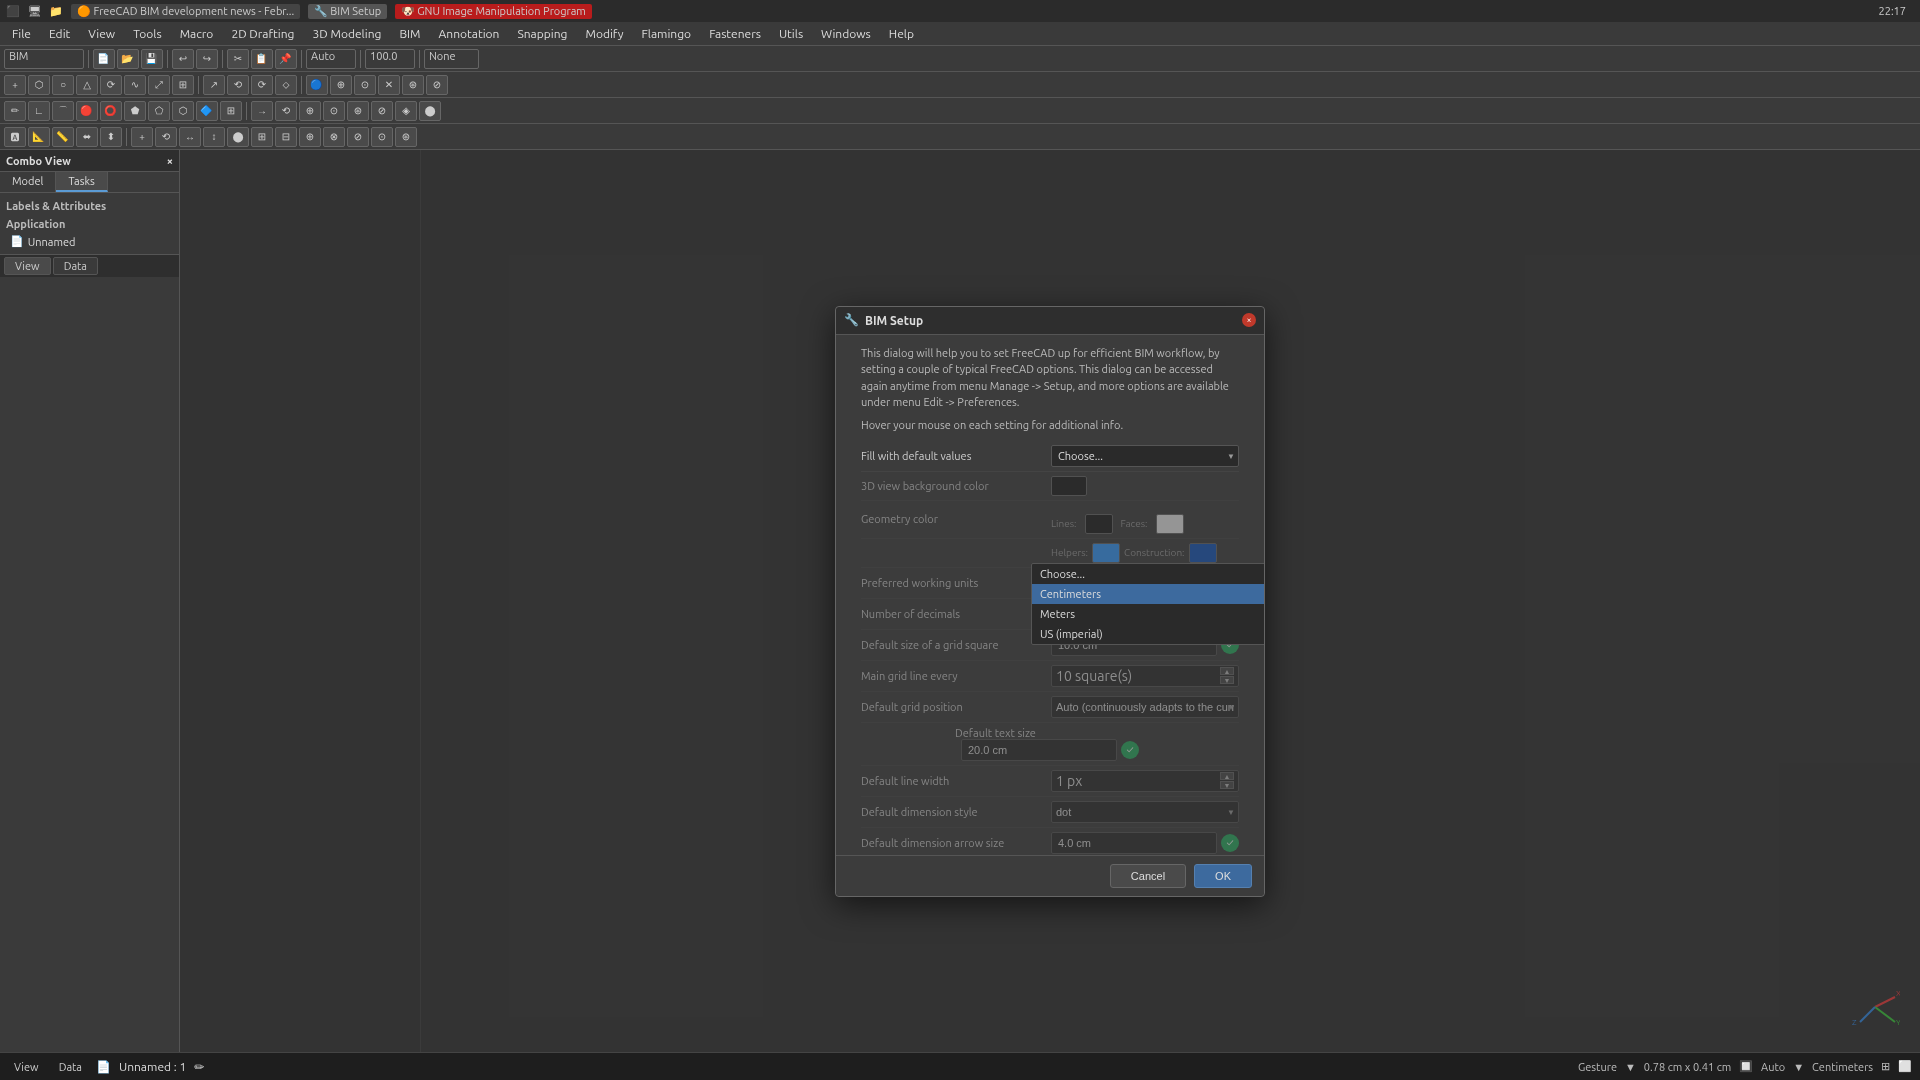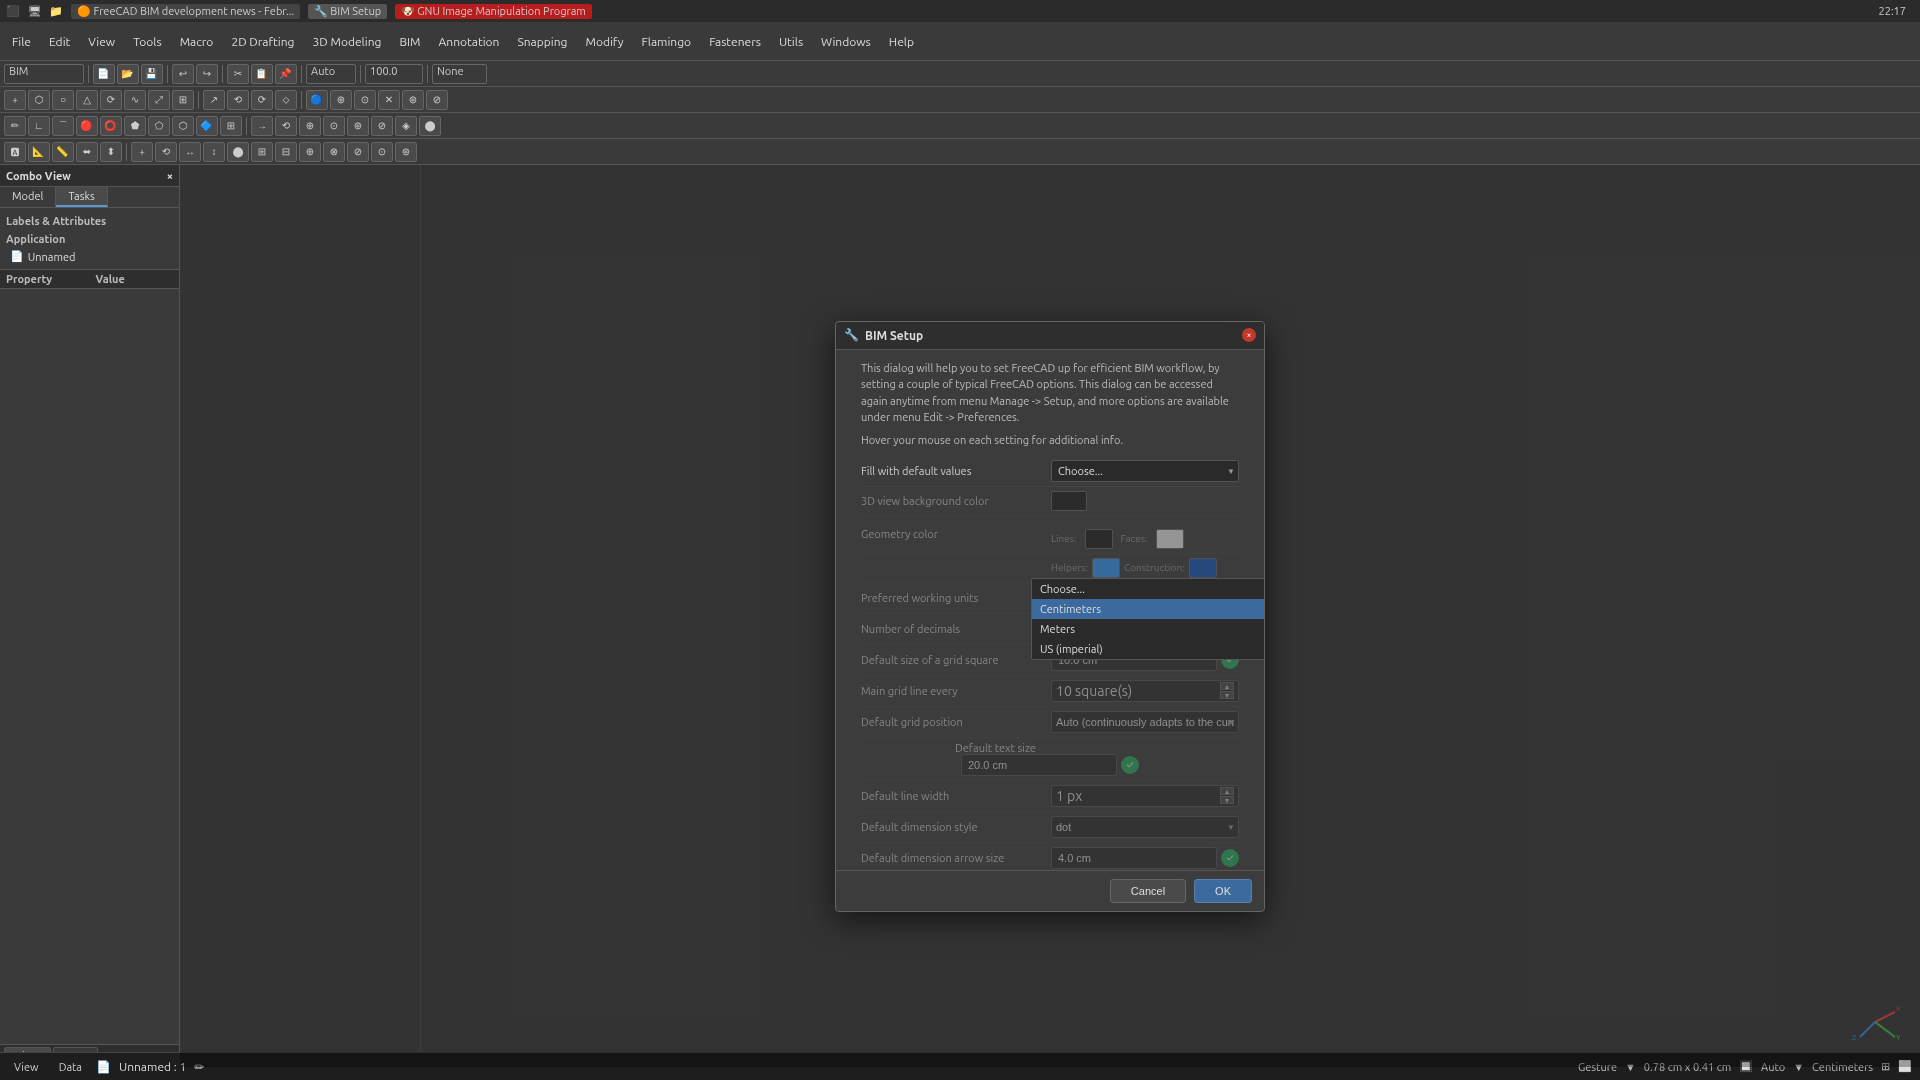--- a/index.html
+++ b/index.html
@@ -22,21 +22,21 @@
       align-items: center;
       padding: 0 6px;
       gap: 8px;
       font-size: 11px;
       color: #ccc;
     }
     .system-bar .time { margin-left: auto; margin-right: 8px; }
 
     
     .menu-bar {
-      height: 39px;
+      height: 24px;
       background: #3a3a3a;
       display: flex;
       align-items: center;
       padding: 0 4px;
       gap: 2px;
       font-size: 12px;
       border-bottom: 1px solid #555;
     }
     .menu-bar span {
       padding: 2px 8px;
@@ -503,21 +503,21 @@
   <div class="toolbar-separator"></div>
   <div class="toolbar-btn">↩</div>
   <div class="toolbar-btn">↪</div>
   <div class="toolbar-separator"></div>
   <div class="toolbar-btn">✂</div>
   <div class="toolbar-btn">📋</div>
   <div class="toolbar-btn">📌</div>
   <div class="toolbar-separator"></div>
   <div class="toolbar-dropdown" style="width:50px;">Auto</div>
   <div class="toolbar-separator"></div>
-  <div class="toolbar-dropdown" style="width:58px;">100.0</div>
+  <div class="toolbar-dropdown" style="width:50px;">100.0</div>
   <div class="toolbar-separator"></div>
   <div class="toolbar-dropdown" style="width:55px;">None</div>
 </div>
 
 <div class="toolbar">
   <div class="toolbar-btn">+</div>
   <div class="toolbar-btn">⬡</div>
   <div class="toolbar-btn">○</div>
   <div class="toolbar-btn">△</div>
   <div class="toolbar-btn">⟳</div>
@@ -593,26 +593,20 @@
       <div class="panel-tab active">Tasks</div>
     </div>
     <div class="panel-section">
       <div class="panel-section-title">Labels &amp; Attributes</div>
       <div class="panel-section-title">Application</div>
       <div class="panel-item">
         <span>📄</span>
         <span>Unnamed</span>
       </div>
     </div>
-    <div class="left-panel-bottom">
-      <div class="property-header">
-        <div class="property-col">Property</div>
-        <div class="property-col">Value</div>
-      </div>
-    </div>
     <div class="view-data-tabs">
       <div class="view-data-tab active">View</div>
       <div class="view-data-tab">Data</div>
     </div>
   </div>
 
   <div class="center-area">
 
     <div style="position:absolute; left:240px; top:0; bottom:0; width:1px; background:#555;"></div>
 

